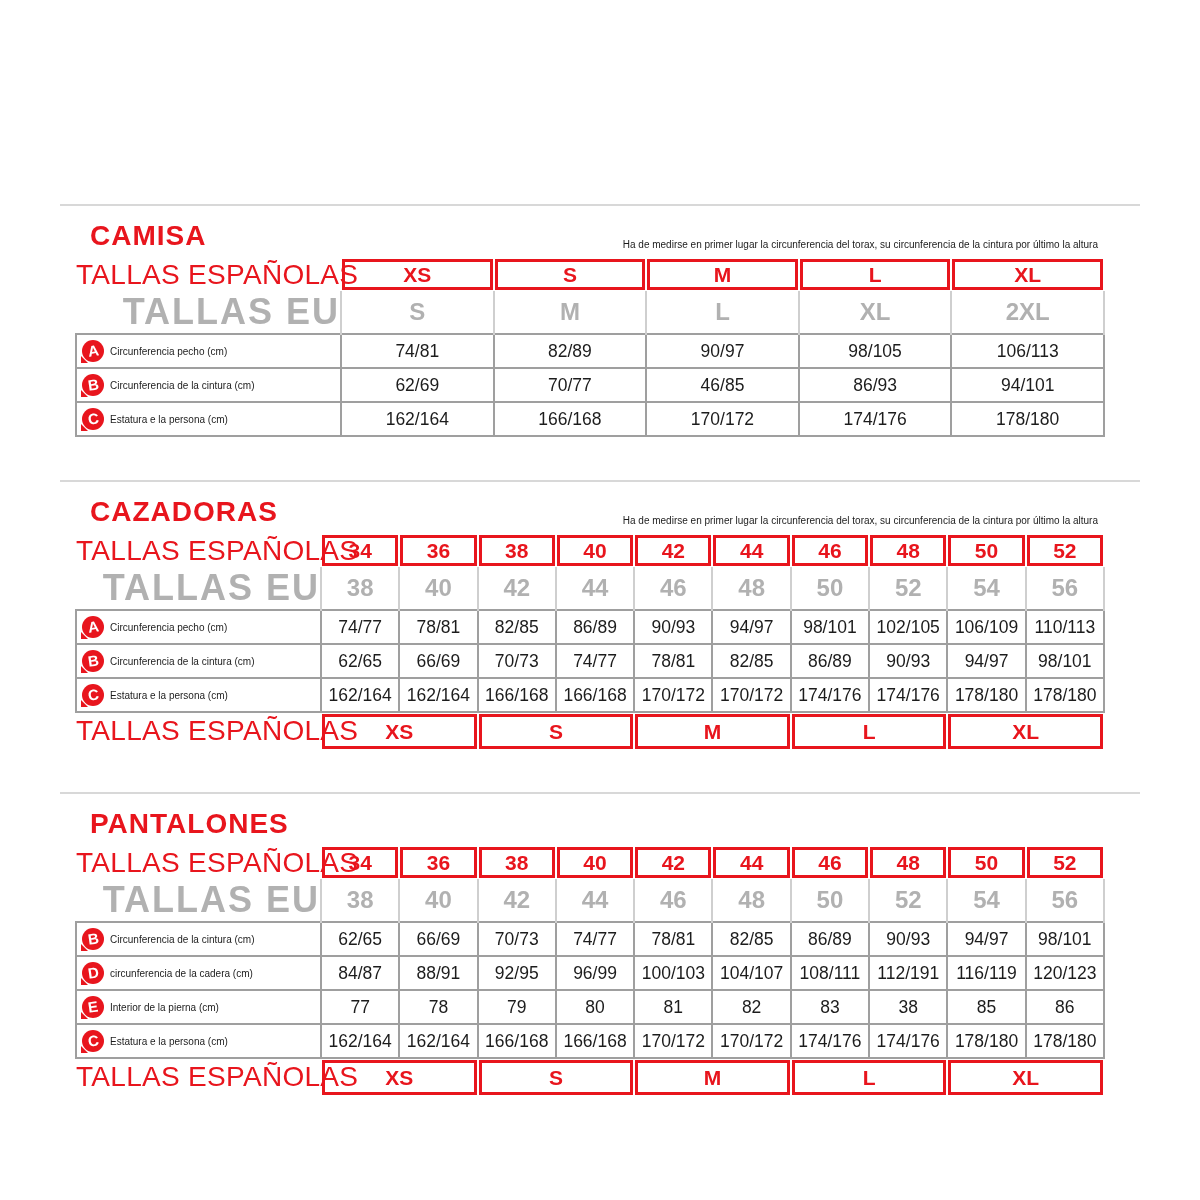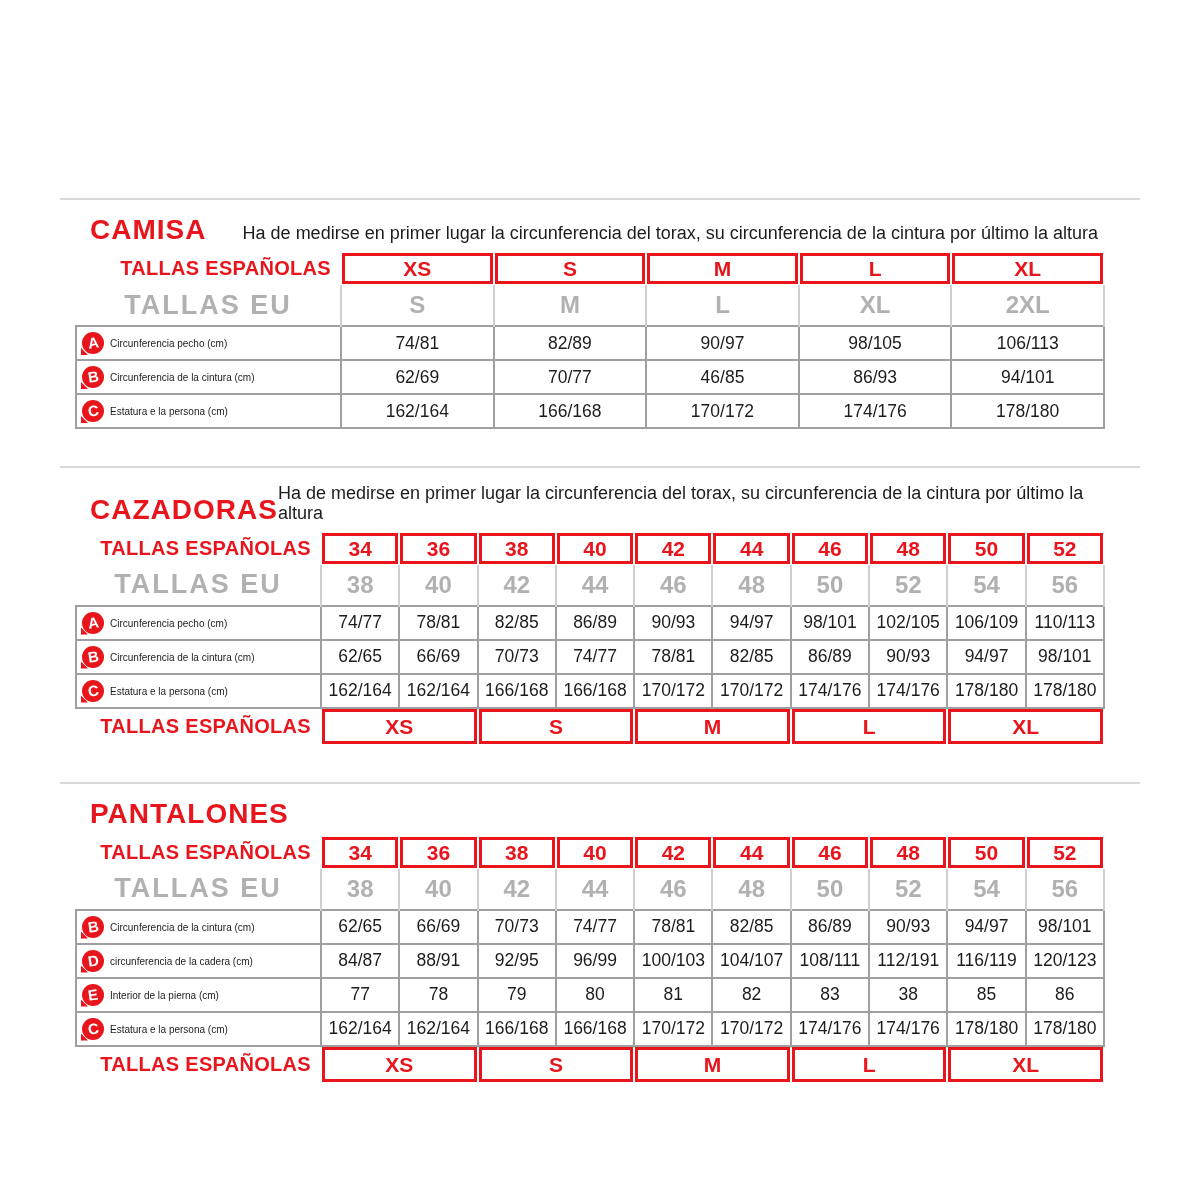--- a/index.html
+++ b/index.html
@@ -11,58 +11,58 @@
   }
   *{box-sizing:border-box;}
   html,body{margin:0;padding:0;}
   body{
     width:1200px;height:1200px;background:#fff;
     font-family:"Liberation Sans", sans-serif;
     color:var(--ink);
   }
   .page{padding-top:187px;}
   .size-section{
-    margin:11px 60px;
+    margin:17px 60px;
     border-top:2px solid var(--divider);
     padding:16px 0 26px 0;
   }
   .sec-header{
     display:flex;justify-content:space-between;align-items:flex-end;
     padding:0 42px 8px 30px;
   }
   .sec-title{
     margin:0;color:var(--red);
     font-size:28px;font-weight:bold;letter-spacing:1px;
     line-height:1;
   }
   .sec-note{
-    margin:0;font-size:18px;color:var(--ink);line-height:1.1;
+    margin:0;font-size:10px;color:var(--ink);line-height:1.1;
   }
   table.size-table{
     border-collapse:collapse;table-layout:fixed;
     width:1030px;margin-left:15px;
   }
   
   .row-es td{height:33px;padding:0;vertical-align:middle;}
   td.lbl-es{
-    color:var(--red);font-weight:bold;font-size:20px;
+    color:var(--red);font-weight:normal;font-size:28px;
     text-align:right;padding-right:10px;letter-spacing:0.3px;
     white-space:nowrap;
   }
   td.es-cell .redbox{
     border:3px solid var(--red);
     color:var(--red);font-weight:bold;font-size:21px;
     text-align:center;height:31px;line-height:25px;
     margin:0 1px;background:#fff;
   }
   
   .row-eu td{height:41px;padding:0;vertical-align:middle;}
   td.lbl-eu{
-    color:var(--gray-text);font-size:27px;font-weight:bold;
-    letter-spacing:2px;text-align:center;white-space:nowrap;
+    color:var(--gray-text);font-size:36px;font-weight:bold;
+    letter-spacing:2px;text-align:right;white-space:nowrap;
   }
   td.eu-cell{
     color:var(--gray-text);font-size:24px;font-weight:bold;
     text-align:center;
     border-left:2px solid #cfcfcf;border-right:2px solid #cfcfcf;
   }
   
   .row-data td{
     border:2px solid var(--grid);
     height:34px;padding:0;vertical-align:middle;

